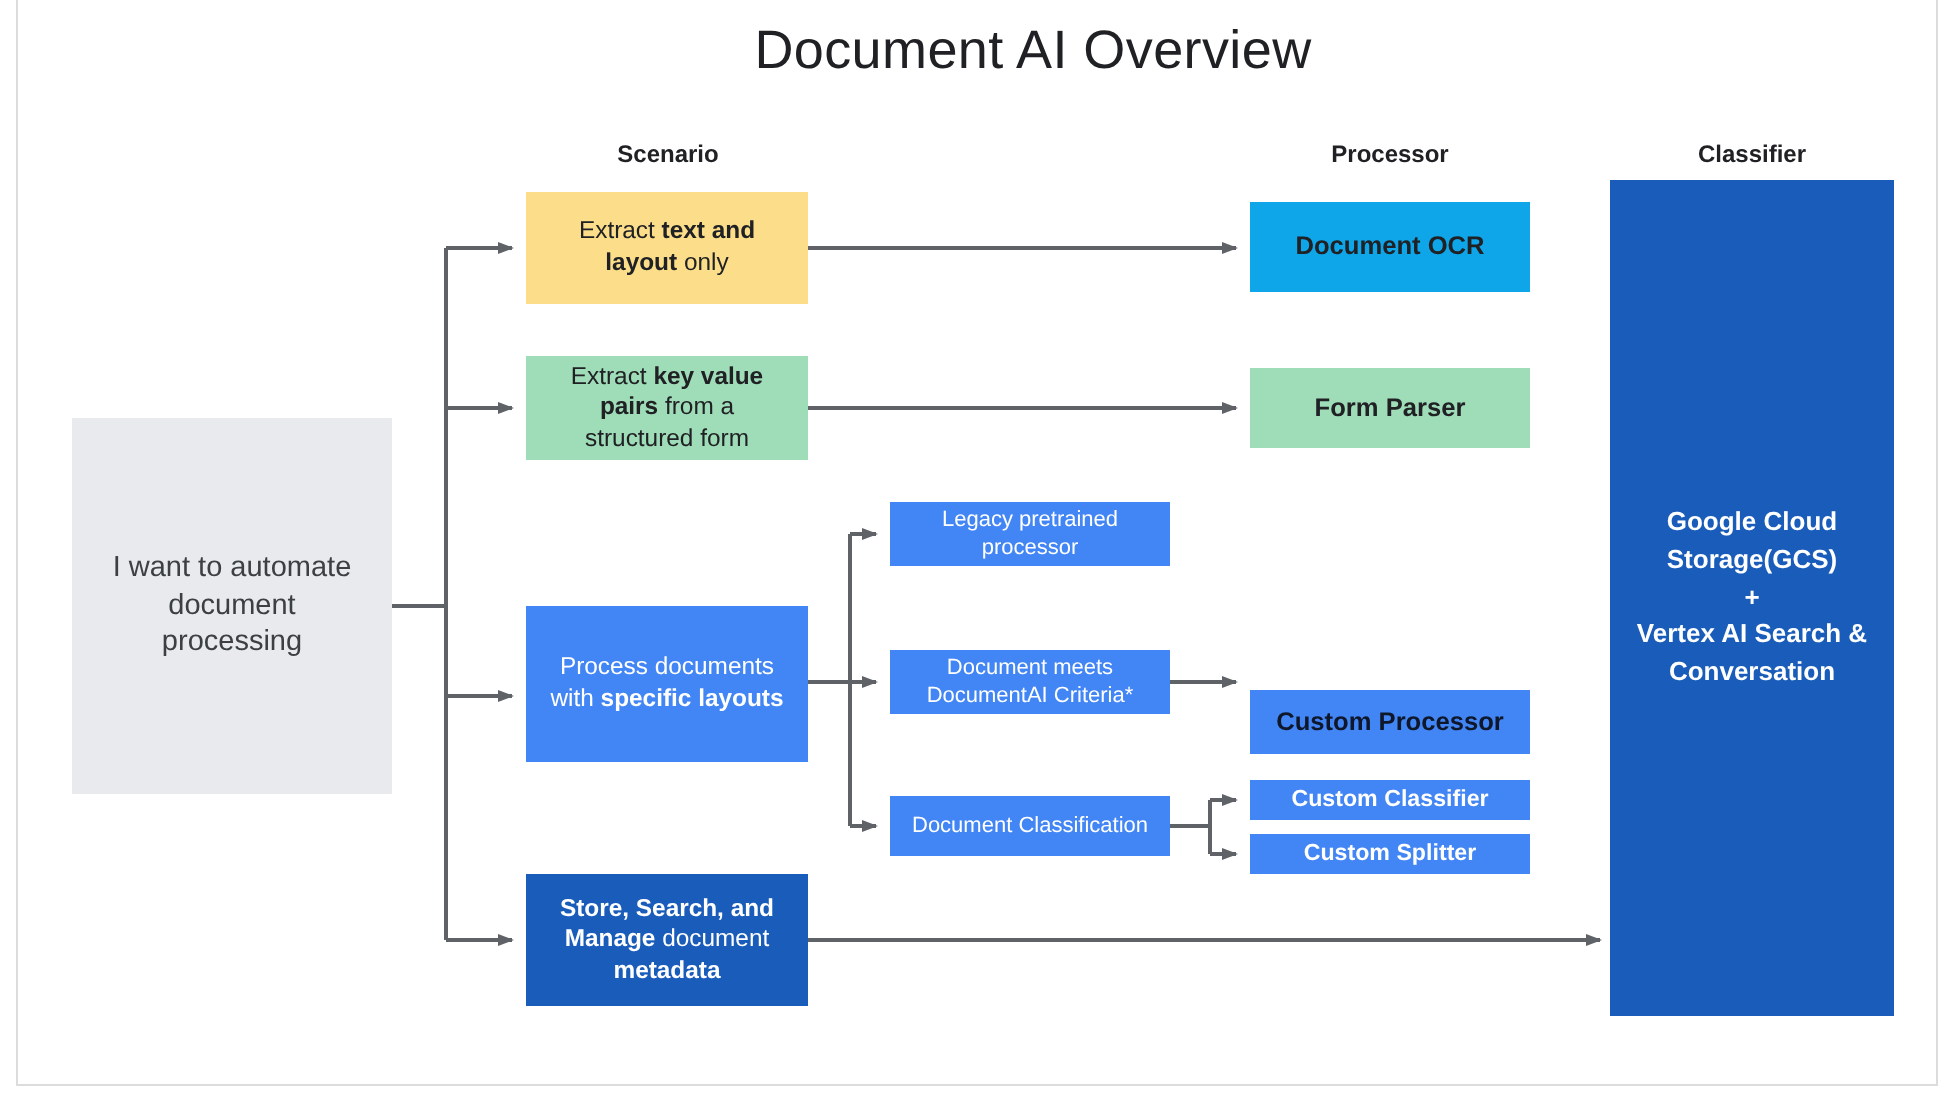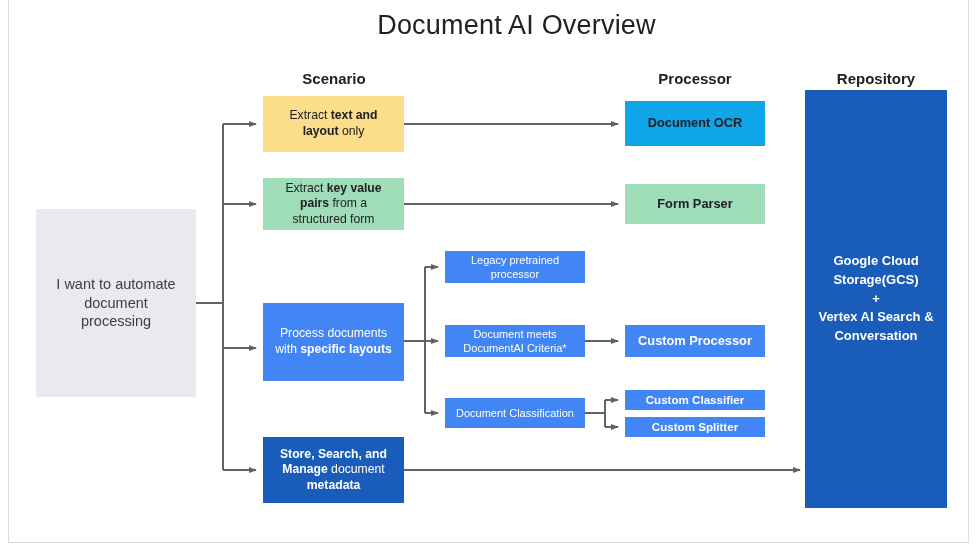--- a/index.html
+++ b/index.html
@@ -33,21 +33,21 @@
     top: 10px;
     width: 977px;
     text-align: center;
     font-size: 27px;
     color: #202124;
     letter-spacing: 0.2px;
     margin-left: 28px;
   }
   .col-head {
     position: absolute;
-    font-size: 15px;
+    font-size: 12px;
     font-weight: bold;
     color: #202124;
     text-align: center;
   }
   .box {
     position: absolute;
     box-sizing: border-box;
     display: flex;
     align-items: center;
     justify-content: center;
@@ -59,21 +59,21 @@
   b { font-weight: bold; }
 
   .box-gray   { background: #e8eaed; color: #3c4043; font-size: 14.5px; }
   .box-yellow { background: #fbdd8a; color: #202124; font-size: 12.2px; }
   .box-green  { background: #9fdcb8; color: #202124; font-size: 12.2px; }
   .box-blue   { background: #4285f4; color: #ffffff; font-size: 12.2px; }
   .box-dblue  { background: #1a5cba; color: #ffffff; font-size: 12.2px; }
   .box-repo   { background: #1a5cba; color: #ffffff; font-size: 13px; font-weight: bold; line-height: 1.45; }
   .box-proc-y { background: #0ea5e9; color: #202124; font-size: 12.8px; font-weight: bold; }
   .box-proc-g { background: #9fdcb8; color: #202124; font-size: 12.8px; font-weight: bold; }
-  .box-proc-b { background: #4285f4; color: #ffffff; font-size: 12.8px; font-weight: bold; }
+  .box-proc-b { background: #4285f4; color: #0f172a; font-size: 12.8px; font-weight: bold; margin-top: 20px; }
   .box-small-b{ background: #4285f4; color: #ffffff; font-size: 11.6px; font-weight: bold; }
   .box-mid    { background: #4285f4; color: #ffffff; font-size: 11px; }
 
   svg#wires {
     position: absolute;
     left: 0; top: 0;
     width: 977px; height: 551px;
     pointer-events: none;
   }
 </style>
@@ -81,21 +81,21 @@
 <body>
 
 <div id="canvas">
 
   <div id="frame"></div>
 
   <div class="title">Document AI Overview</div>
 
   <div class="col-head" style="left:274px; top:70px; width:120px;">Scenario</div>
   <div class="col-head" style="left:635px; top:70px; width:120px;">Processor</div>
-  <div class="col-head" style="left:816px; top:70px; width:120px;">Repository</div>
+  <div class="col-head" style="left:816px; top:70px; width:120px;">Classifier</div>
 
   <svg id="wires">
     <defs>
       <marker id="ah" markerWidth="8" markerHeight="8" refX="7" refY="3" orient="auto" markerUnits="userSpaceOnUse">
         <path d="M0,0 L8,3 L0,6 z" fill="#5f6368"></path>
       </marker>
     </defs>
     <g stroke="#5f6368" stroke-width="2" fill="none">
 
       <path d="M196,303 L223,303"></path>

